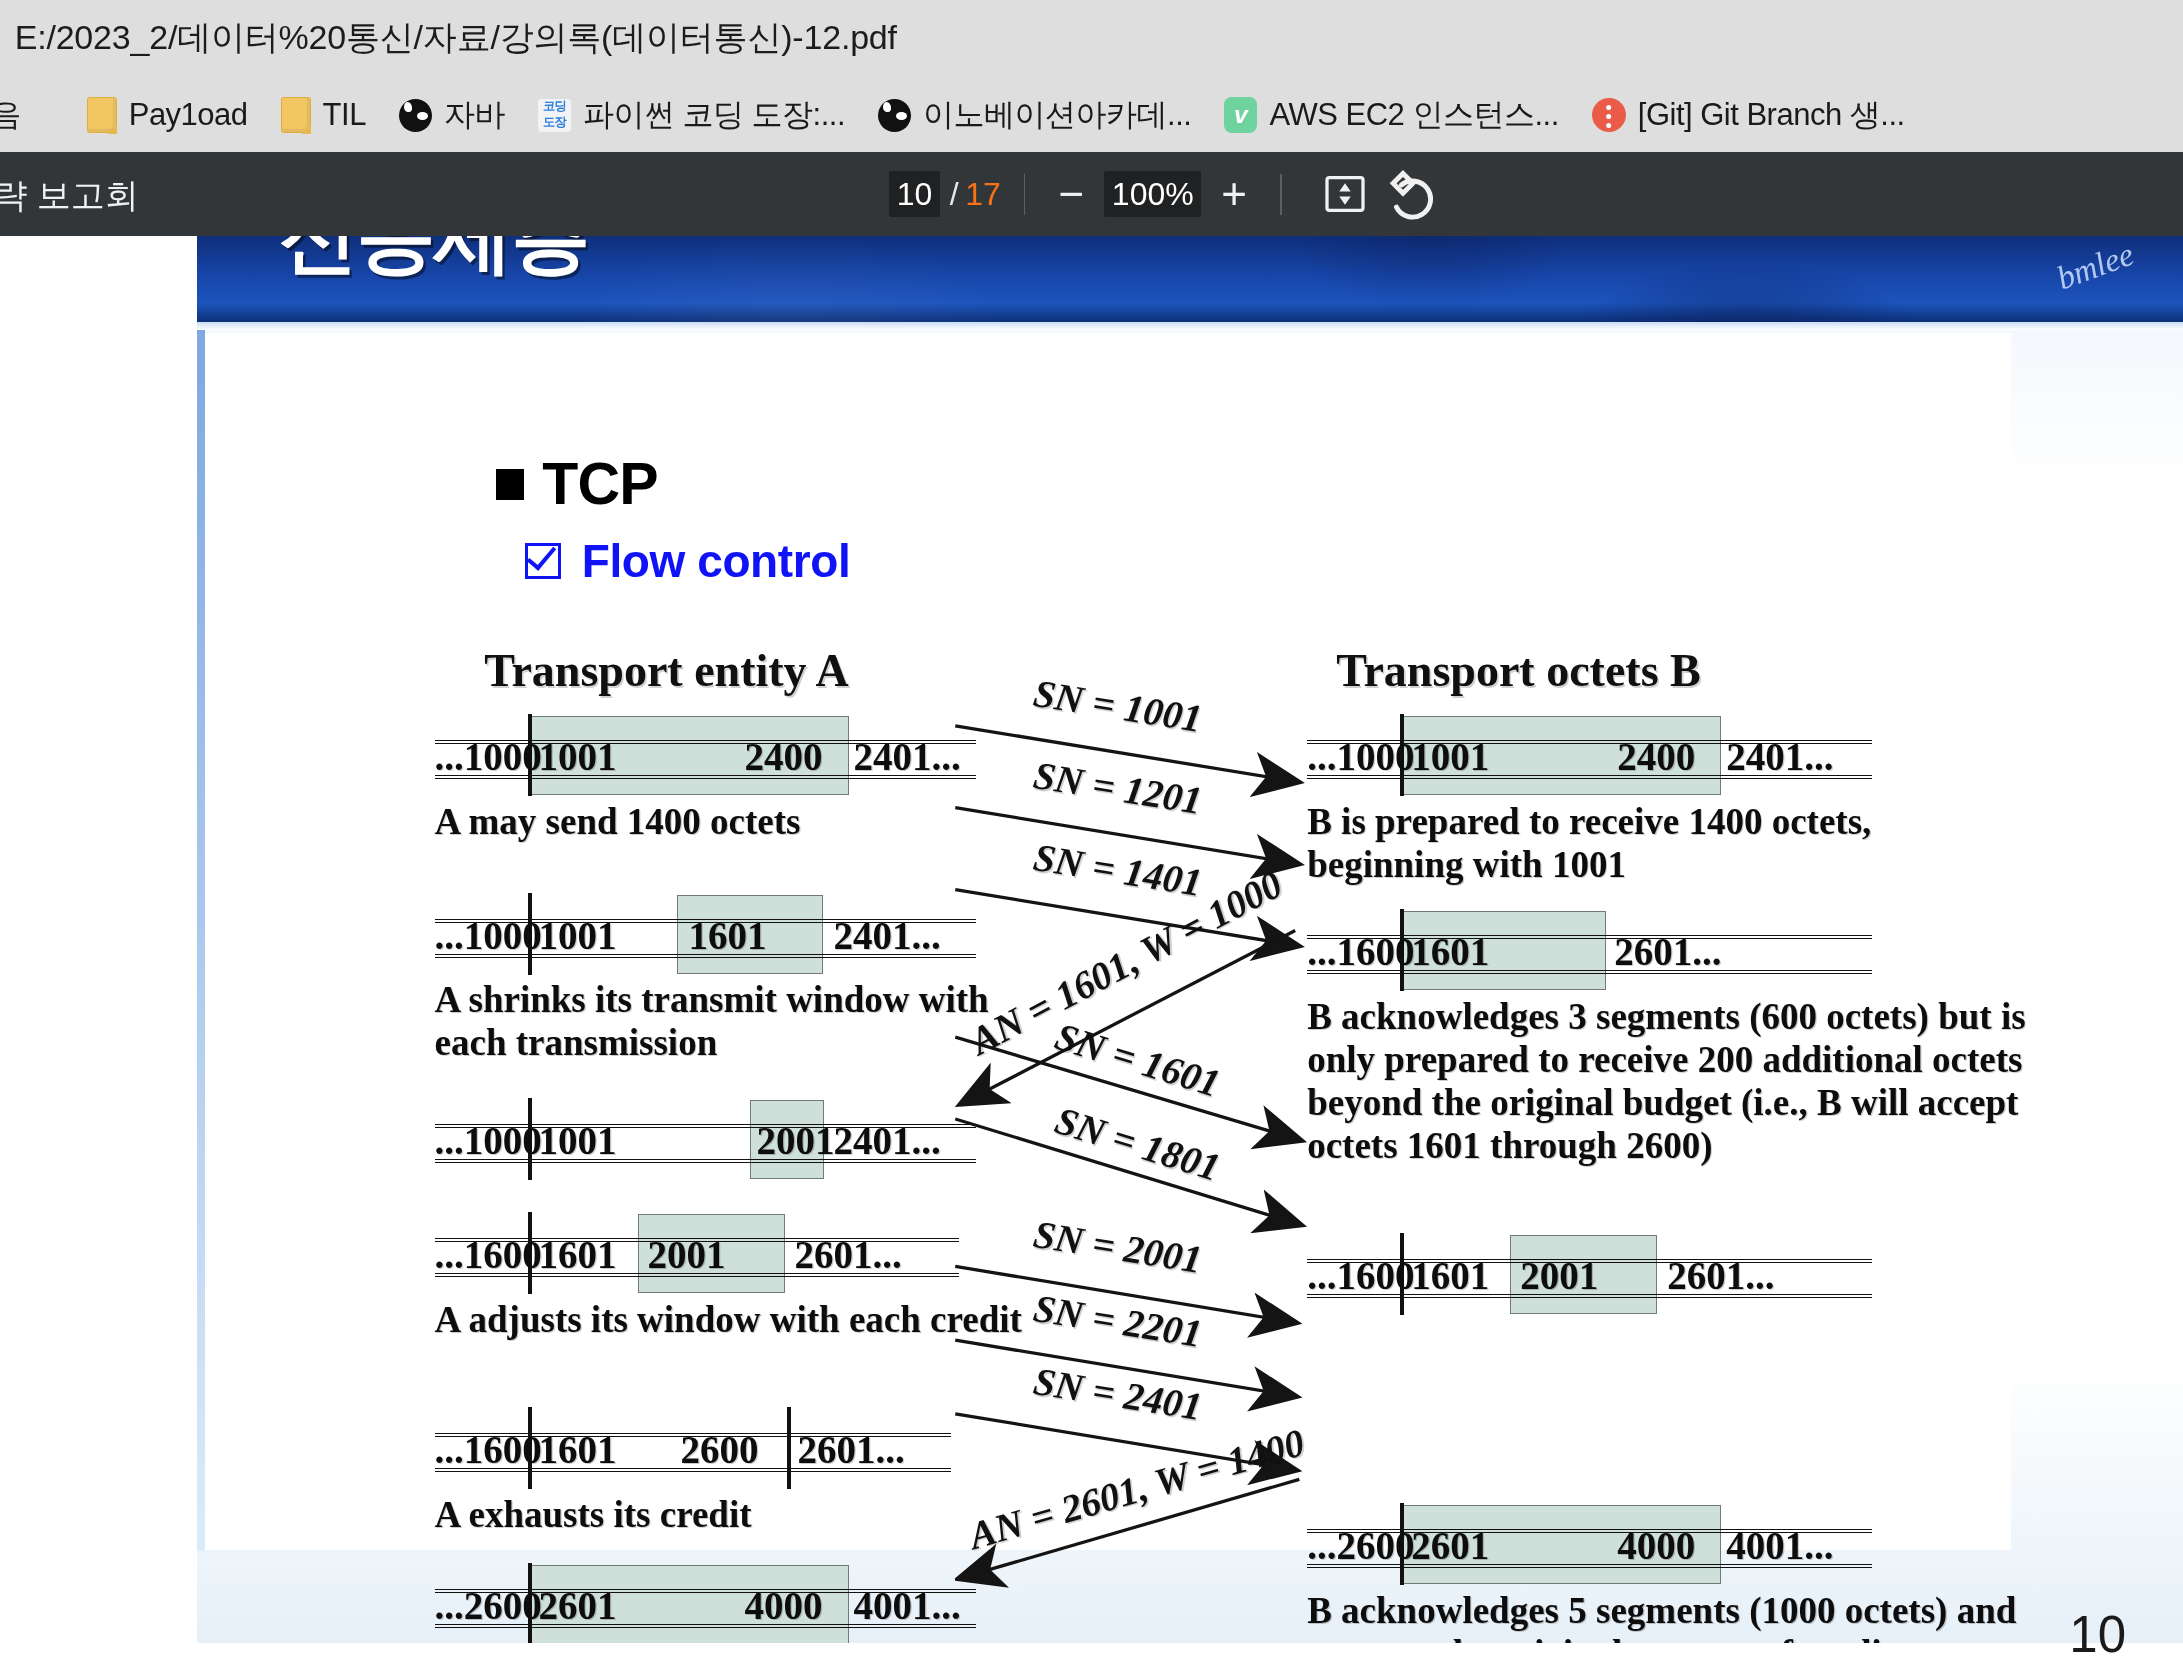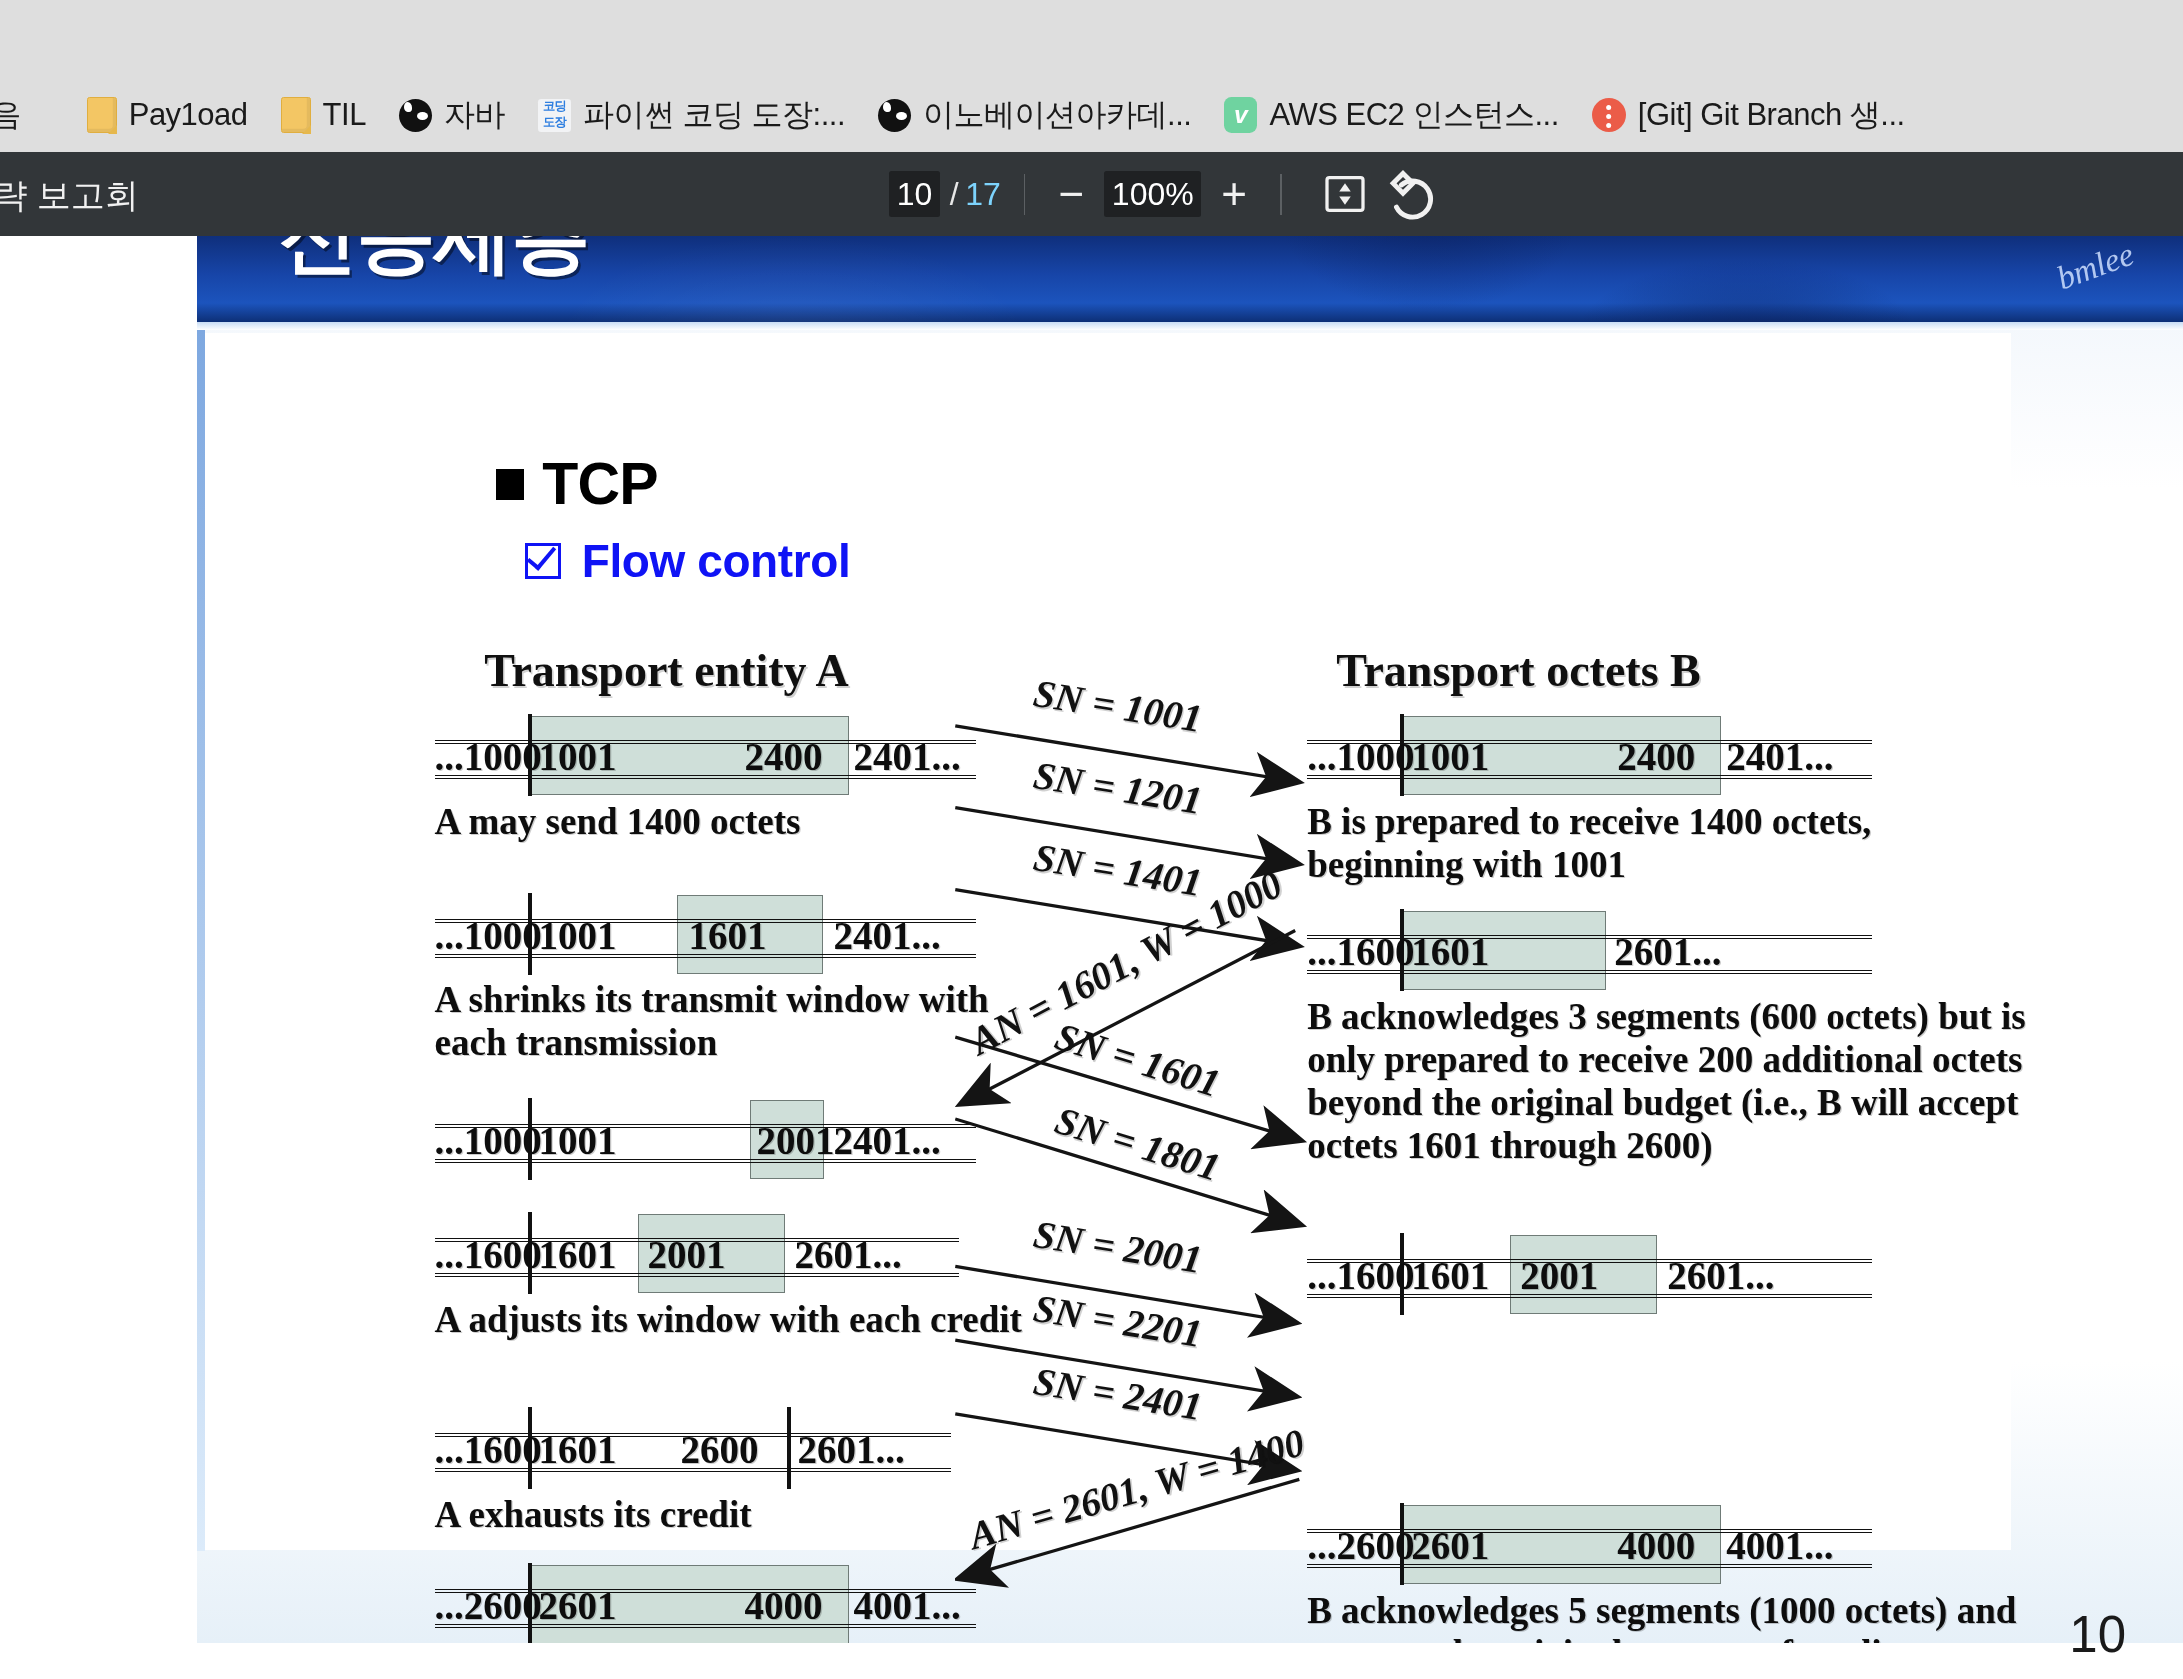--- a/index.html
+++ b/index.html
@@ -62,21 +62,21 @@
   #doc-title{
     position:absolute;left:-6.6px;top:21px;font-size:34px;color:#f1f1f1;white-space:nowrap;
   }
   #page-controls{position:absolute;left:889px;top:0;height:84px;display:flex;align-items:center;}
   #page-input{
     width:51px;height:46px;background:#1f2123;border:none;border-radius:2.5px;
     color:#ffffff;font-size:32px;text-align:center;line-height:46px;
     font-family:"Liberation Sans", sans-serif;
   }
   #page-sep{color:#e8e8e8;font-size:32px;margin:0 6.6px 0 9.8px;}
-  #page-total{color:#7dd3fc;font-size:32px;}
+  #page-total{color:#f97316;font-size:32px;}
   .tb-divider{width:1.6px;height:41px;background:#5c6063;margin:0 23px;}
   .tb-btn{
     color:#f1f1f1;font-size:44px;line-height:44px;width:46px;text-align:center;
     user-select:none;
   }
   #zoom-value{
     min-width:97px;height:46px;background:#1f2123;border-radius:2.5px;color:#ffffff;
     font-size:32px;text-align:center;line-height:46px;margin:0 9.8px;
   }
   .tb-icon{width:54px;height:54px;margin-left:13px;position:relative;}
@@ -168,20 +168,23 @@
   #page-number{
     position:absolute;right:57px;bottom:14.7px;font-size:51px;color:#1a1a1a;
     font-family:"Liberation Sans",sans-serif;
   }
 </style>
 </head>
 <body>
 
 <div id="browser-chrome">
 
+  <div id="addressbar-row">
+    <div id="address-text">E:/2023_2/데이터%20통신/자료/강의록(데이터통신)-12.pdf</div>
+  </div>
 
   <div id="bookmarks-bar">
 
     <div class="bm" style="margin-left:-9.8px;padding-right:26px;">
       <span class="bm-label">음</span>
     </div>
 
     <div class="bm" style="padding-right:33px;padding-left:40px;">
       <span class="bm-ico ico-folder"></span>
       <span class="bm-label">Pay1oad</span>

